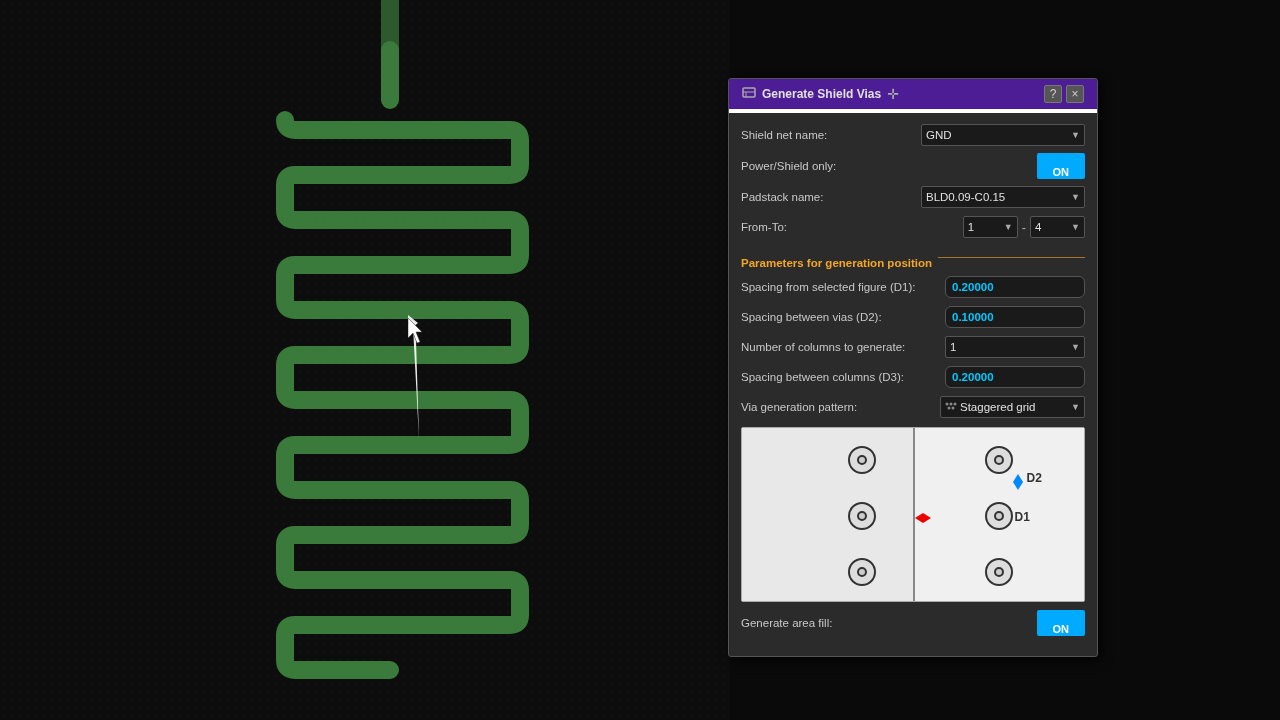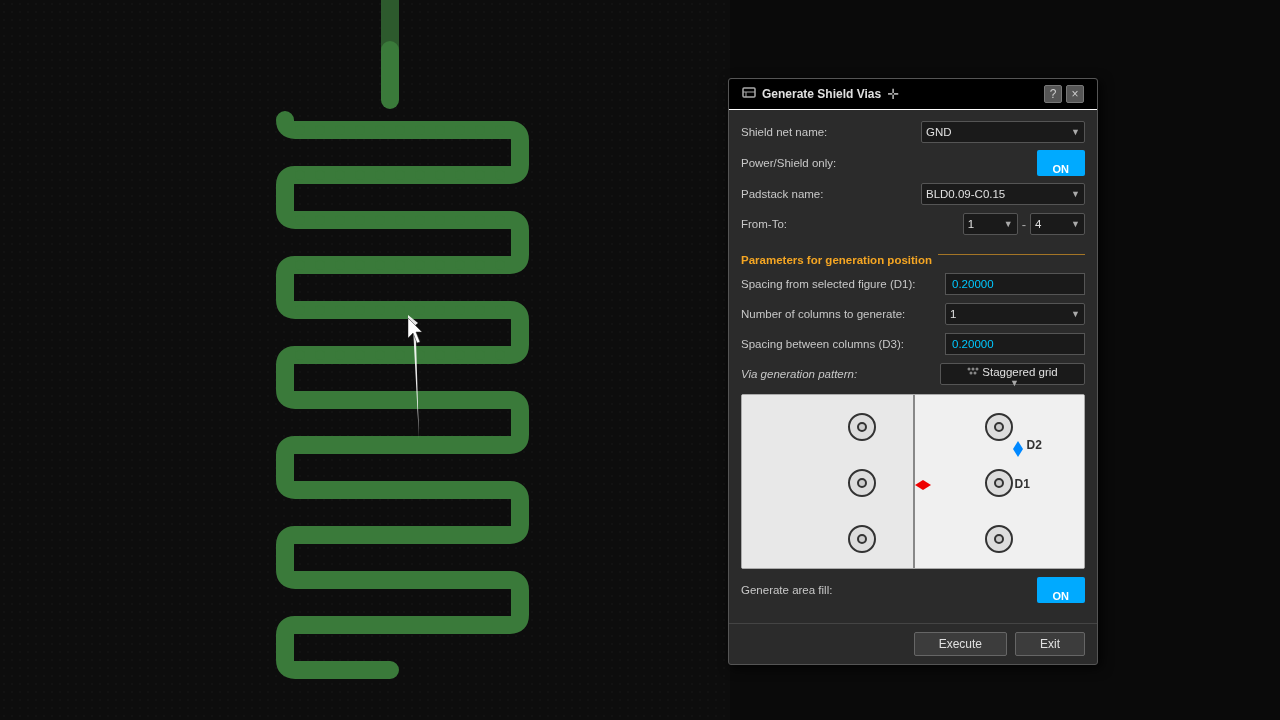--- a/index.html
+++ b/index.html
@@ -28,26 +28,26 @@
       left: 728px;
       width: 370px;
       background: #2b2b2b;
       border: 1px solid #555;
       border-radius: 3px;
       box-shadow: 3px 3px 12px rgba(0,0,0,0.8);
       color: #e0e0e0;
     }
 
     #dialog-titlebar {
-      background: #000000;
+      background: #4c1d95;
       padding: 6px 13px;
       display: flex;
       align-items: center;
       justify-content: space-between;
-      border-bottom: 1px solid #ffffff;
+      border-bottom: 4px solid #ffffff;
       border-radius: 3px 3px 0 0;
     }
 
     #dialog-title-left {
       display: flex;
       align-items: center;
       gap: 6px;
     }
 
     .title-text {
@@ -128,32 +128,33 @@
 
     .dropdown-arrow {
       color: #aaa;
       font-size: 9px;
       margin-left: 4px;
     }
 
     .dropdown-wide { width: 164px; }
     .dropdown-num { width: 55px; }
     .dropdown-col { width: 140px; }
-    .dropdown-pattern { width: 145px; flex-direction: column; }
+    .dropdown-pattern { width: 145px; }
 
     
     .text-input {
       background: #1a1a1a;
       border: 1px solid #555;
       color: #00c8ff;
       font-size: 11.5px;
       padding: 8px 6px;
-      border-radius: 0;
+      border-radius: 6px;
       height: 22px;
       width: 140px;
+      font-weight: bold;
     }
 
     
     .on-btn {
       background: #00aaff;
       border: none;
       color: #fff;
       font-size: 11px;
       font-weight: bold;
       padding: 13px 16px;
@@ -491,38 +492,43 @@
       <span>Parameters for generation position</span>
       <div class="section-line"></div>
     </div>
 
     <div class="form-row">
       <span class="form-label form-label-wide">Spacing from selected figure (D1):</span>
       <div class="spacer"></div>
       <input type="text" class="text-input" value="0.20000" style="">
     </div>
 
+    <div class="form-row">
+      <span class="form-label form-label-wide">Spacing between vias (D2):</span>
+      <div class="spacer"></div>
+      <input type="text" class="text-input" value="0.10000" style="">
+    </div>
 
     <div class="form-row">
       <span class="form-label form-label-wide">Number of columns to generate:</span>
       <div class="spacer"></div>
       <div class="dropdown dropdown-col">
         <span>1</span>
         <span class="dropdown-arrow">▼</span>
       </div>
     </div>
 
     <div class="form-row">
       <span class="form-label form-label-wide">Spacing between columns (D3):</span>
       <div class="spacer"></div>
       <input type="text" class="text-input" value="0.20000" style="">
     </div>
 
     <div class="form-row">
-      <span class="form-label" style="flex:0 0 auto;font-style:italic;">Via generation pattern:</span>
+      <span class="form-label" style="flex:0 0 auto;">Via generation pattern:</span>
       <div class="spacer"></div>
       <div class="dropdown dropdown-pattern" style="width:145px;">
         <span style="display:flex;align-items:center;gap:3px;">
           <svg width="12" height="10" viewBox="0 0 12 10">
             <circle cx="2" cy="2" r="1.5" fill="#888"></circle>
             <circle cx="6" cy="2" r="1.5" fill="#888"></circle>
             <circle cx="10" cy="2" r="1.5" fill="#888"></circle>
             <circle cx="4" cy="6" r="1.5" fill="#888"></circle>
             <circle cx="8" cy="6" r="1.5" fill="#888"></circle>
           </svg>
@@ -576,18 +582,14 @@
     </div>
 
     <div class="bottom-row">
       <span class="bottom-label">Generate area fill:</span>
       <div class="spacer"></div>
       <button class="on-btn">ON</button>
     </div>
 
   </div>
 
-  <div id="dialog-footer">
-    <button class="footer-btn">Execute</button>
-    <button class="footer-btn">Exit</button>
-  </div>
 
 </div>
 
 </body></html>

